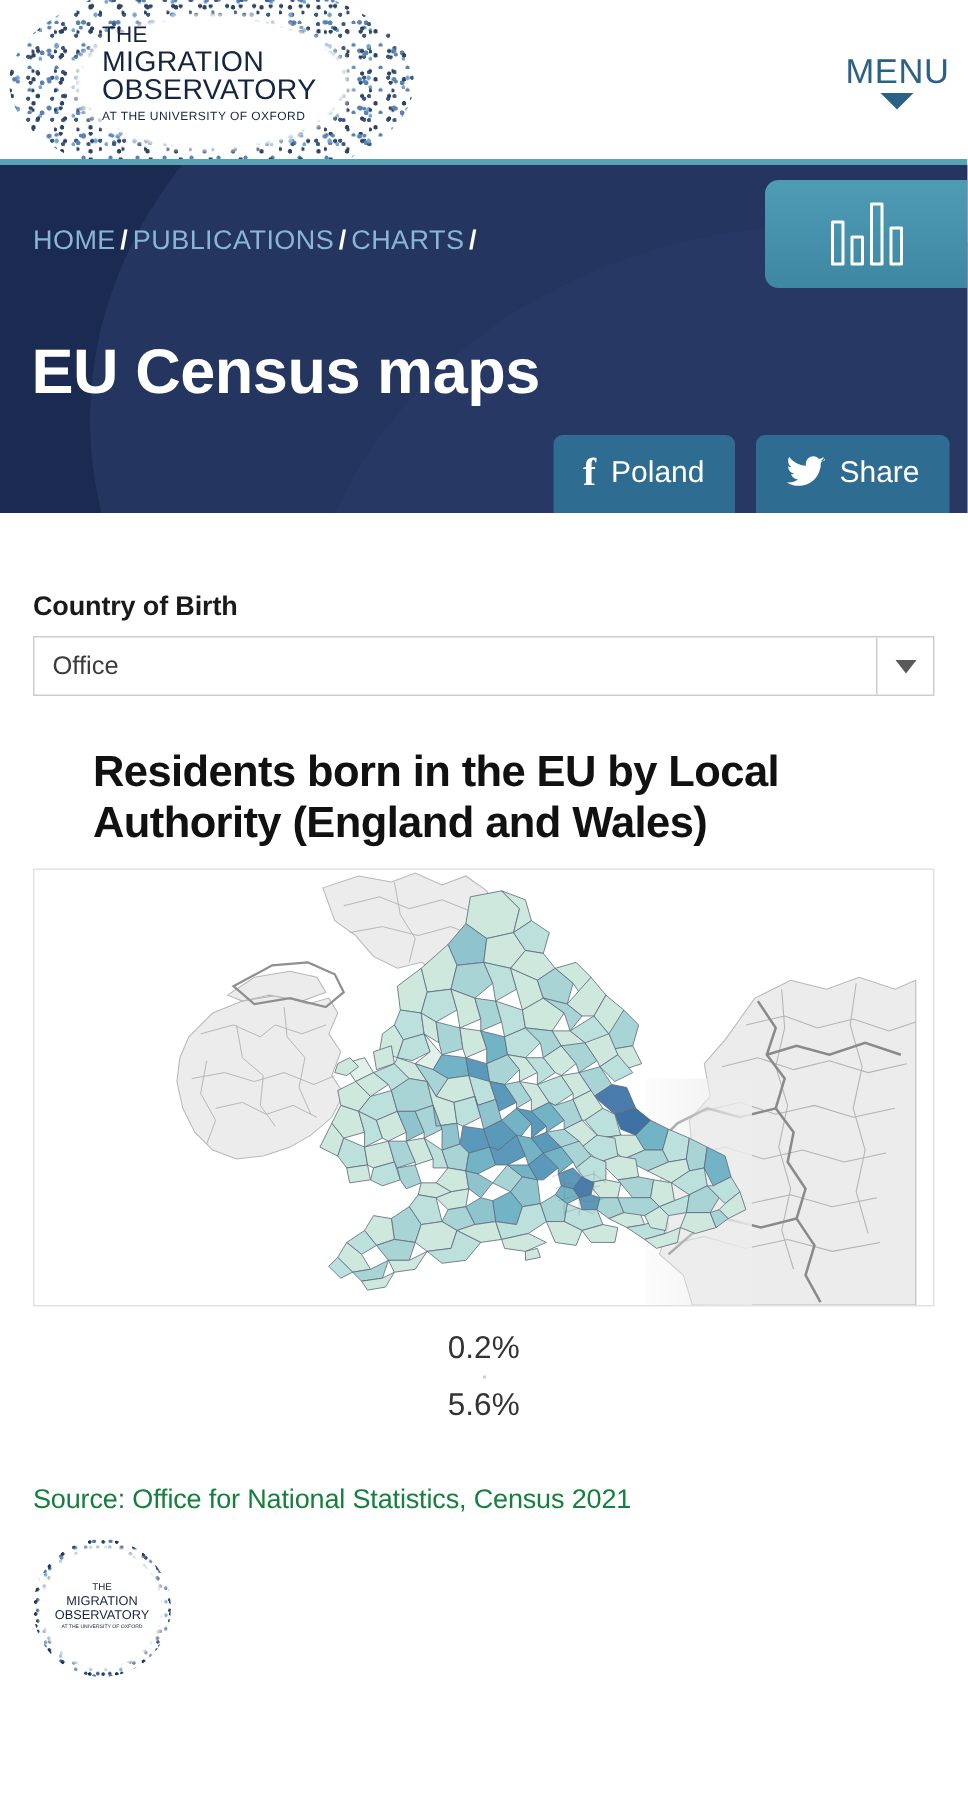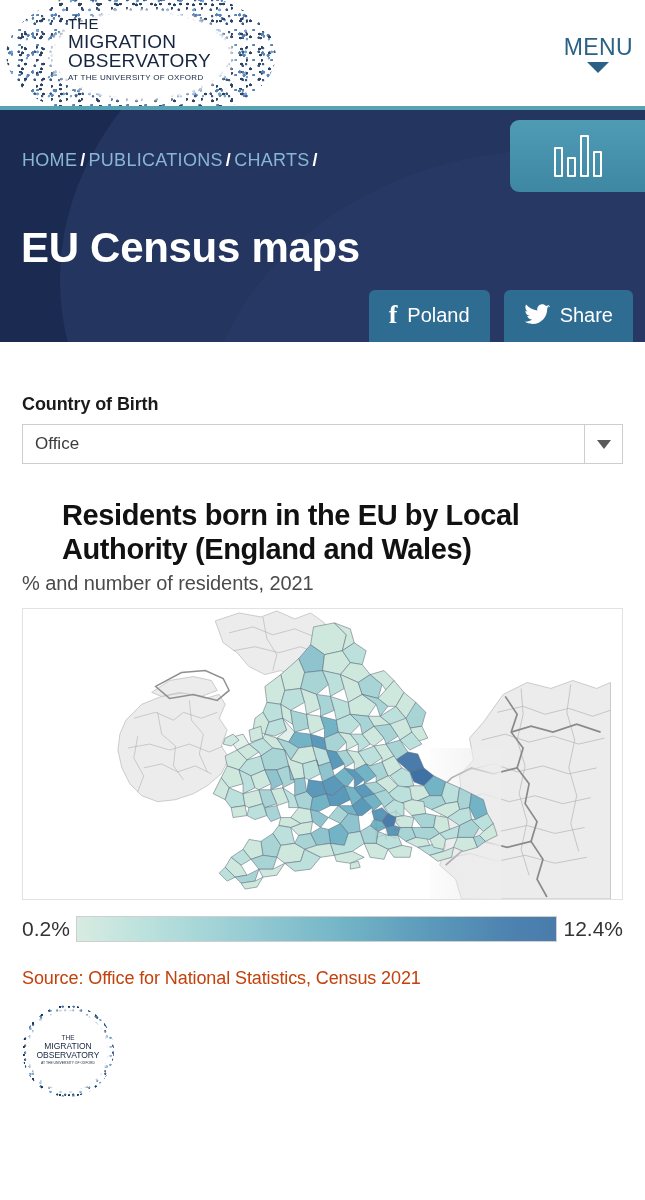--- a/index.html
+++ b/index.html
@@ -224,37 +224,38 @@
     border: 1px solid #e2e2e2;
     overflow: hidden;
   }
   .map-box svg { display: block; width: 100%; height: 100%; }
 
   
   .legend {
     display: flex; align-items: center;
     margin-top: 16px;
     gap: 6px;
+    flex-direction: column;
   }
   .legend-min, .legend-max {
     font-size: 21px;
     color: #333333;
     white-space: nowrap;
   }
   .legend-bar {
     flex: 1;
     height: 26px;
     border: 1px solid #cfcfcf;
     background: linear-gradient(90deg, #d7ece1 0%, #b8e0dc 16%, #95cbd3 36%, #72b4c6 56%, #5b99ba 74%, #4d83b0 90%, #4a7cab 100%);
   }
 
   .source {
-    margin-top: 26px;
+    margin-top: 40px;
     font-size: 18px;
-    color: #c2410c;
+    color: #15803d;
     letter-spacing: -0.1px;
   }
 
   
   .footer-logo {
     position: relative;
     margin-top: 16px;
     width: 92px; height: 92px;
   }
   .footer-ring {
@@ -338,21 +339,20 @@
   <div class="field-label">Country of Birth</div>
 
   <div class="select-wrap">
     <div class="select-value">Office</div>
     <div class="select-arrow-box">
       <div class="select-arrow"></div>
     </div>
   </div>
 
   <h2 class="chart-title">Residents born in the EU by Local Authority (England and Wales)</h2>
-  <div class="chart-sub">% and number of residents, 2021</div>
 
   <div class="map-box">
     <svg viewBox="0 0 580 292" preserveAspectRatio="xMidYMid meet">
       <defs>
         <linearGradient id="seaFade" x1="0" y1="0" x2="1" y2="0">
           <stop offset="0%" stop-color="#ededed" stop-opacity="0.15"></stop>
           <stop offset="100%" stop-color="#ededed" stop-opacity="0.9"></stop>
         </linearGradient>
       </defs>
 
@@ -597,21 +597,21 @@
         <path d="M344 200 L344 232"></path>
         <path d="M354 200 L354 232"></path>
         <path d="M364 202 L364 230"></path>
       </g>
     </svg>
   </div>
 
   <div class="legend">
     <div class="legend-min">0.2%</div>
     <div class="legend-bar"></div>
-    <div class="legend-max">12.4%</div>
+    <div class="legend-max">5.6%</div>
   </div>
 
   <div class="source">Source: Office for National Statistics, Census 2021</div>
 
   <div class="footer-logo">
     <div class="footer-ring"></div>
     <div class="footer-logo-text">
       <div class="fl1">THE</div>
       <div class="fl2">MIGRATION</div>
       <div class="fl3">OBSERVATORY</div>

